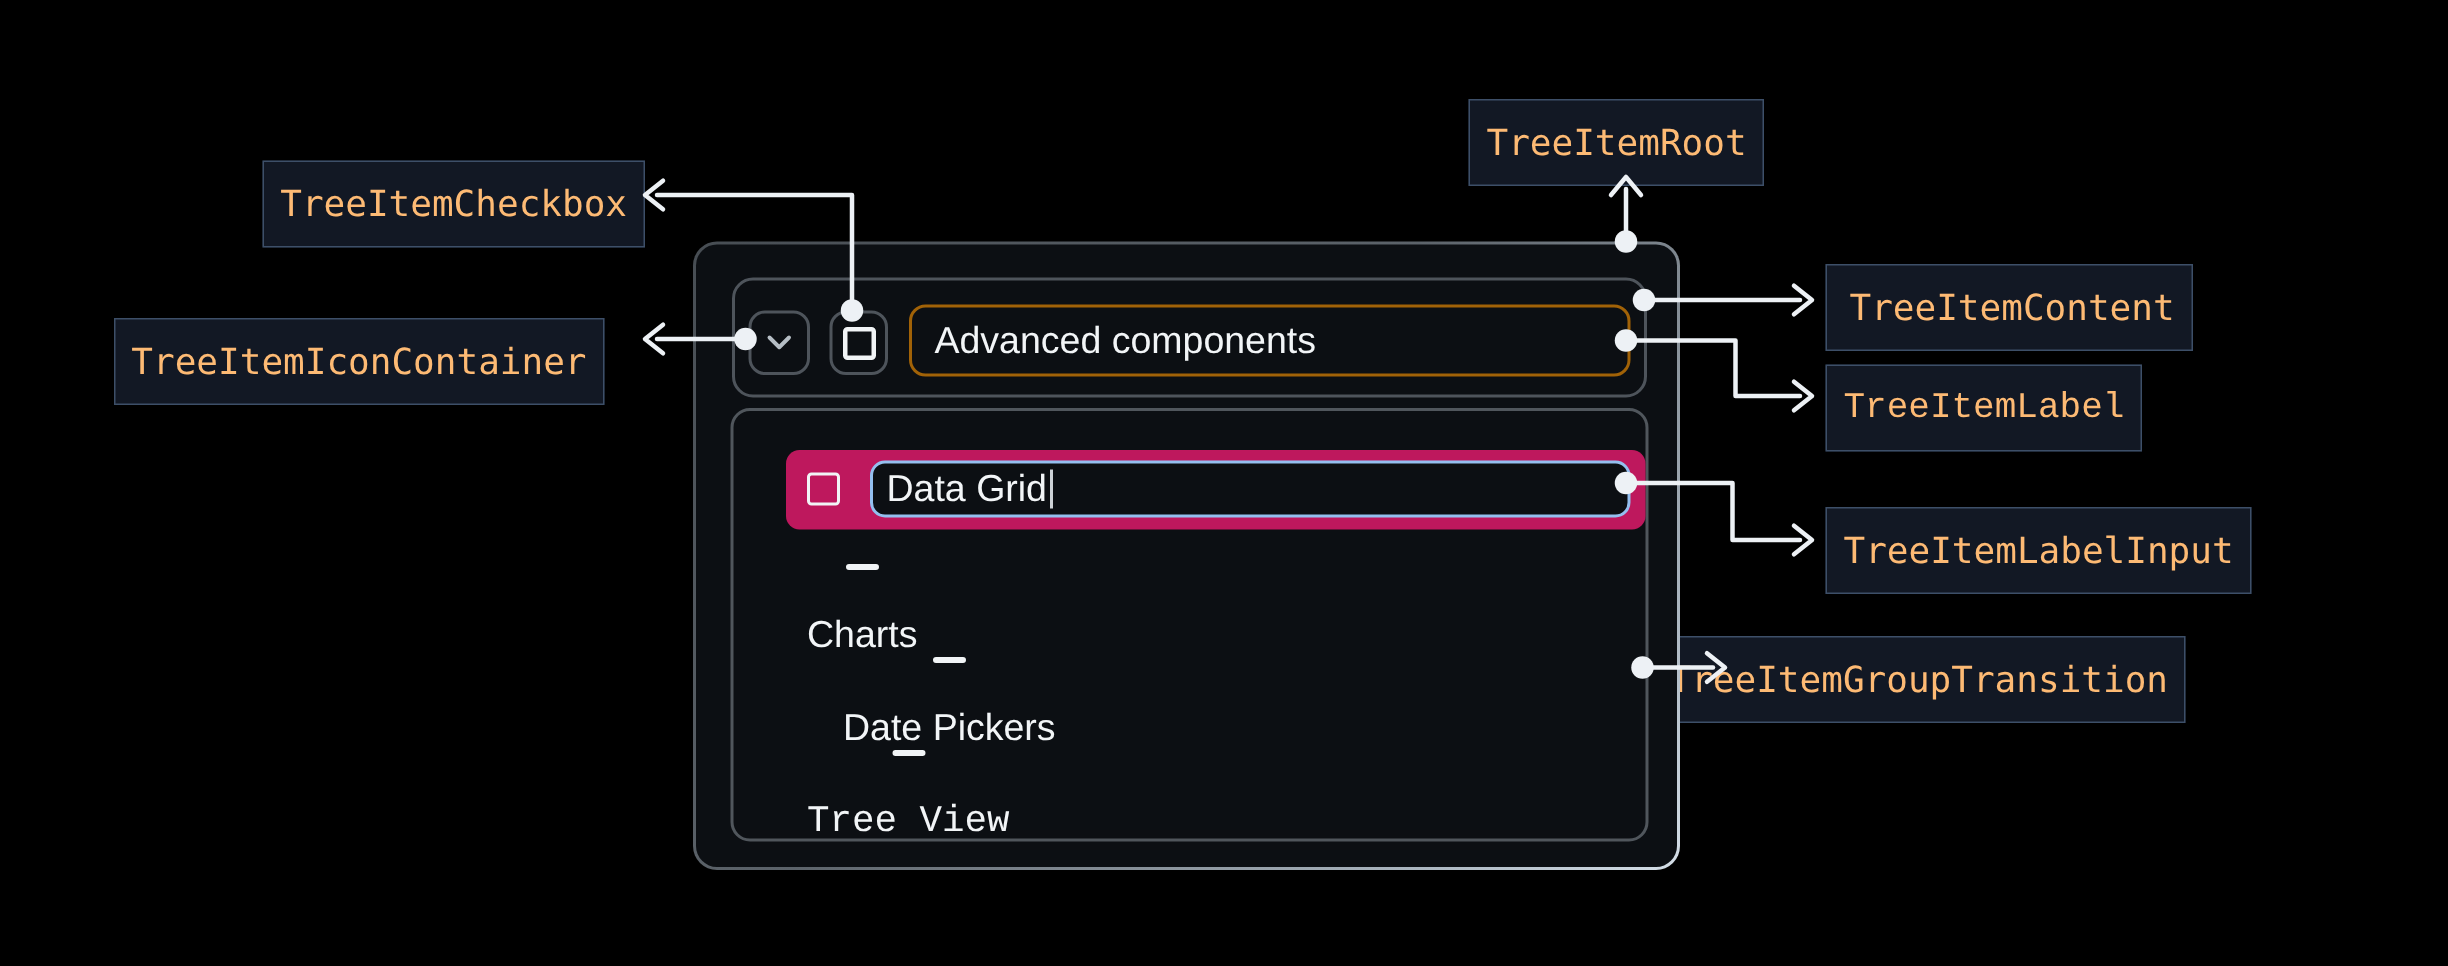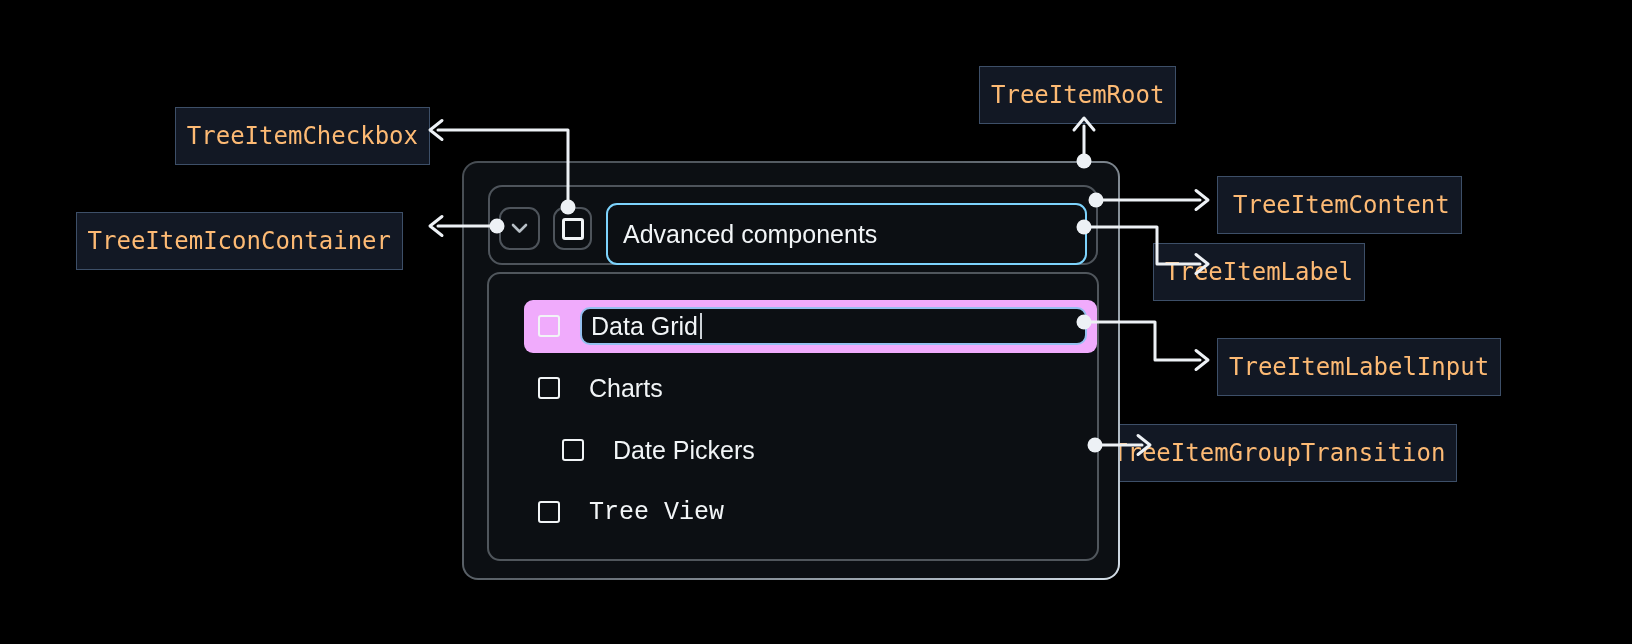--- a/index.html
+++ b/index.html
@@ -31,58 +31,58 @@
     display:flex;align-items:center;justify-content:center;
   }
   .checkbox-container{
     position:absolute;left:63px;top:20px;width:39px;height:43px;box-sizing:border-box;
     border:2px solid #4e545b;border-radius:11px;
     display:flex;align-items:center;justify-content:center;
   }
   .cbx{width:22px;height:22px;box-sizing:border-box;border:3px solid #f1f4f6;border-radius:3px;}
   .cbx.small{width:22px;height:22px;border-width:2.5px;}
   .label-box{
-    position:absolute;left:116px;top:16px;width:481px;height:62px;box-sizing:border-box;
-    border:2px solid #7dd3fc;border-radius:11px;
+    position:absolute;left:116px;top:16px;width:481px;height:48px;box-sizing:border-box;
+    border:2px solid #a16207;border-radius:11px;
     display:flex;align-items:center;padding-left:15px;
     color:#f2f5f7;font-size:25px;
   }
   .group-box{
     position:absolute;left:23px;top:109px;width:612px;height:289px;box-sizing:border-box;
     border:2px solid #50565c;border-radius:13px;
   }
   .row-edited{
     position:absolute;left:35px;top:26px;width:573px;height:53px;
-    background:#f0abfc;border-radius:9px;
+    background:#be185d;border-radius:9px;
   }
   .row-edited .cbx{position:absolute;left:14px;top:15px;}
   .label-input{
     position:absolute;left:56px;top:7px;width:507px;height:38px;box-sizing:border-box;
     border:2px solid #94bfef;border-radius:10px;background:#0c0f13;
     display:flex;align-items:center;padding-left:9px;
     color:#f2f5f7;font-size:25px;
   }
   .caret{width:2px;height:26px;background:#cdd2d7;margin-left:2px;}
-  .row{position:absolute;left:49px;height:24px;display:flex;align-items:center;gap:29px;}
+  .row{position:absolute;left:49px;height:24px;display:flex;align-items:center;gap:29px;flex-direction:column;}
   .row-label{color:#f2f5f7;font-size:25px;white-space:nowrap;}
   
   .overlay{position:absolute;left:0;top:0;z-index:10;pointer-events:none;}
   .overlay path,.overlay polyline{stroke:#edf1f5;stroke-width:3;fill:none;stroke-linecap:round;stroke-linejoin:round;}
   .overlay circle{fill:#edf1f5;stroke:none;}
 </style>
 </head>
 <body>
 
 <div class="stage">
 
   <div class="chip" style="right:1202px;top:107px;">TreeItemCheckbox</div>
   <div class="chip" style="right:1229px;top:212px;">TreeItemIconContainer</div>
   <div class="chip" style="left:979px;top:66px;">TreeItemRoot</div>
   <div class="chip" style="left:1217px;top:176px;padding-left:15px;">TreeItemContent</div>
-  <div class="chip" style="left:1153px;top:243px;">TreeItemLabel</div>
+  <div class="chip" style="left:1217px;top:243px;font-family:Liberation Mono, monospace;">TreeItemLabel</div>
   <div class="chip" style="left:1217px;top:338px;">TreeItemLabelInput</div>
   <div class="chip" style="left:1092px;top:424px;padding-left:20px;">TreeItemGroupTransition</div>
 
   <div class="root-frame">
     <div class="root-inner">
 
       <div class="content-box">
         <div class="icon-container">
           <svg width="17" height="11" viewBox="0 0 17 11">
             <polyline points="2,2 8.5,8.5 15,2" fill="none" stroke="#b6bec5" stroke-width="2.6" stroke-linecap="round" stroke-linejoin="round"></polyline>

